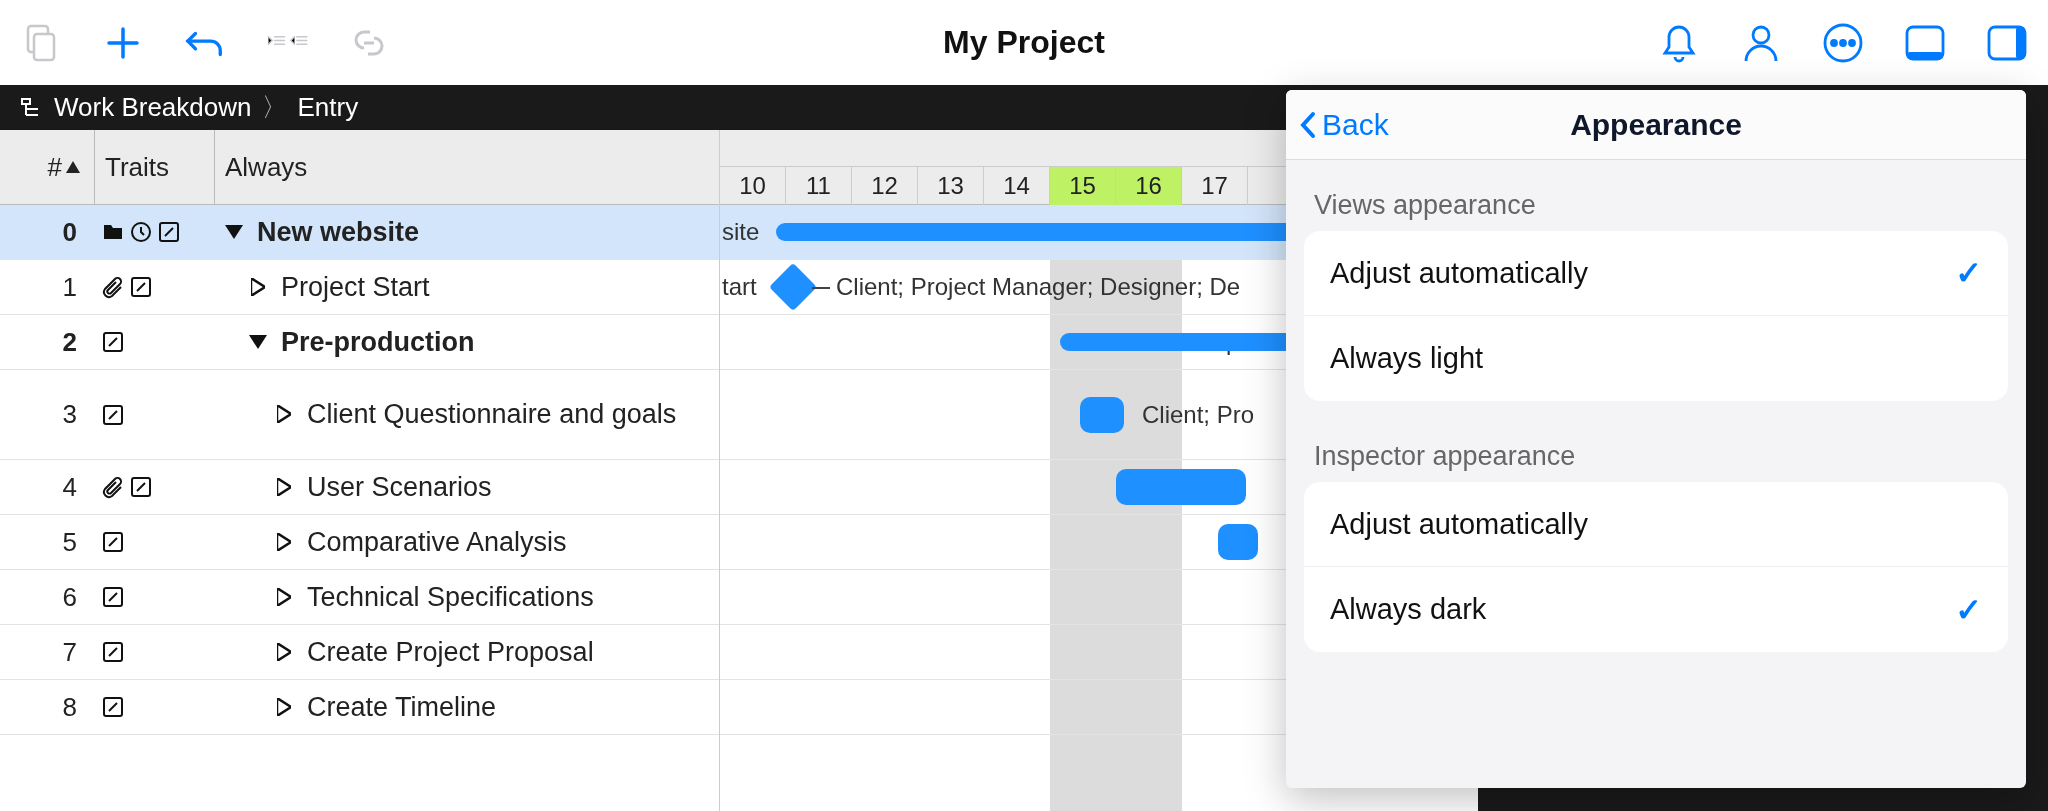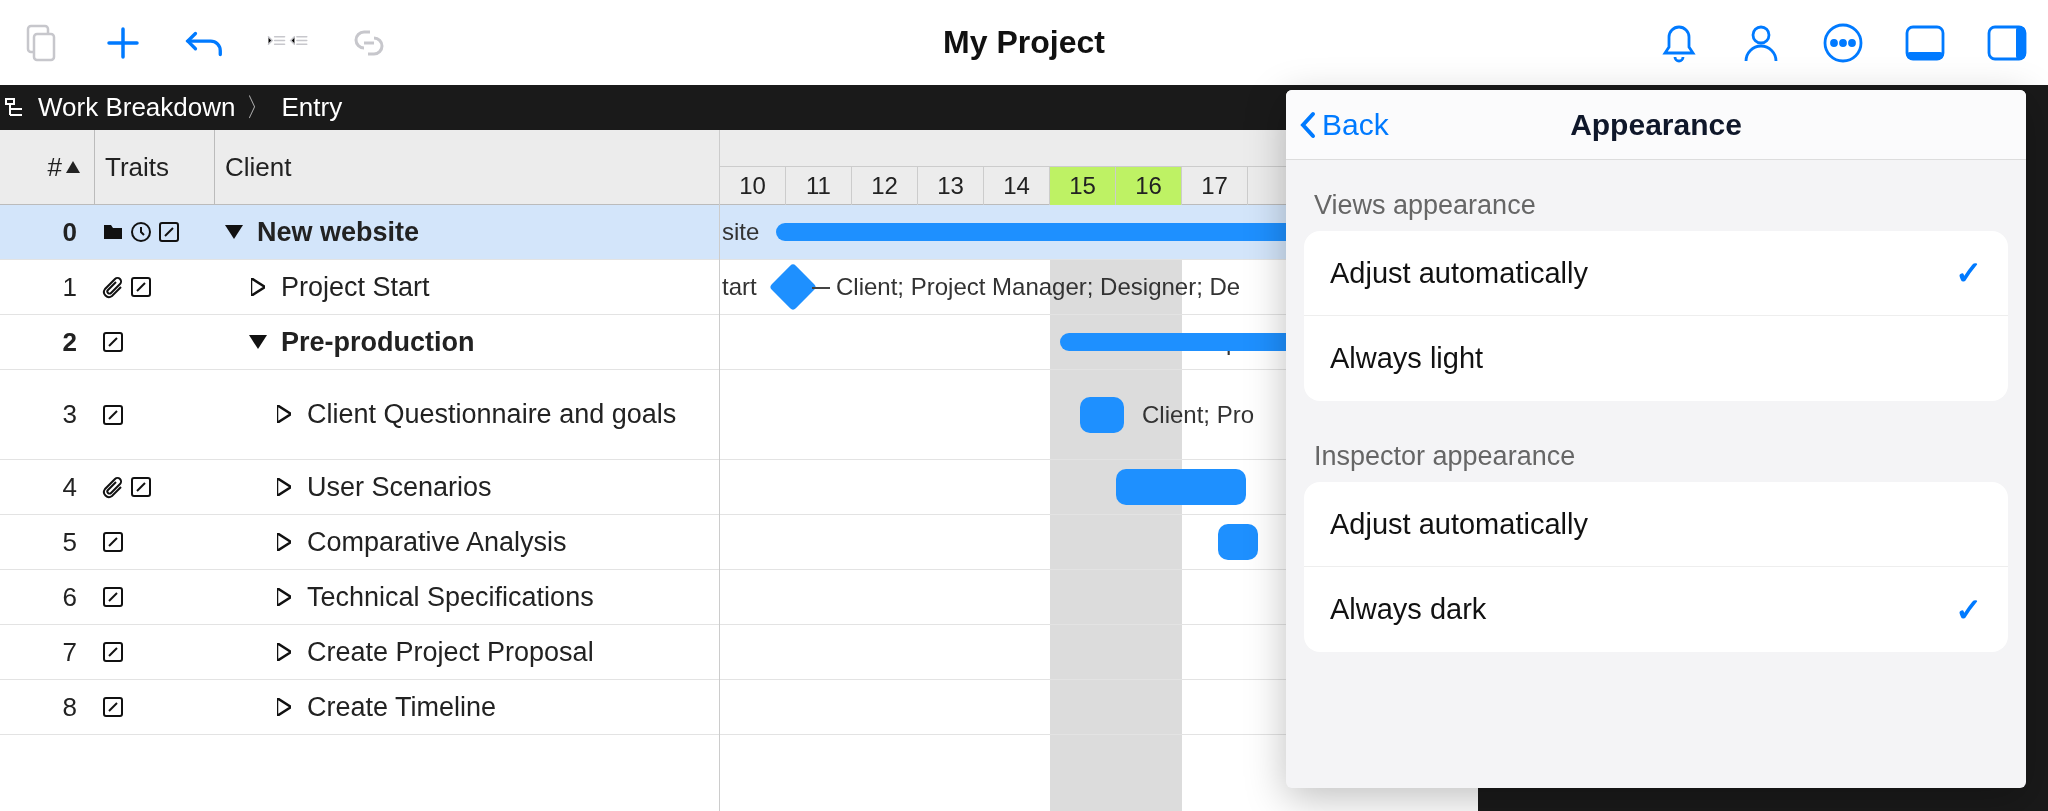--- a/index.html
+++ b/index.html
@@ -7,21 +7,21 @@
 
 
 .toolbar { height: 85px; display: flex; align-items: center; padding: 0 20px; background: #fff; position: relative; }
 .toolbar .tgroup { display: flex; align-items: center; gap: 40px; }
 .toolbar .title { position: absolute; left: 50%; transform: translateX(-50%); font-size: 32px; font-weight: 700; color: #111; }
 .toolbar .right { margin-left: auto; display: flex; align-items: center; gap: 40px; }
 .ticon { width: 42px; height: 42px; display: flex; align-items: center; justify-content: center; color: #007aff; }
 .ticon.gray { color: #c7c7cc; }
 
 
-.blackbar { height: 45px; background: #1a1a1a; color: #fff; display: flex; align-items: center; padding: 0 2px; font-size: 26px; gap: 10px; }
+.blackbar { height: 45px; background: #1a1a1a; color: #fff; display: flex; align-items: center; padding: 0 18px; font-size: 26px; gap: 10px; }
 .blackbar .chev { color: #aaa; }
 
 
 .content { display: flex; height: 681px; position: relative; }
 
 
 .outline { width: 720px; display: flex; flex-direction: column; border-right: 1px solid #ccc; }
 .oheader { height: 75px; display: flex; align-items: stretch; background: #ececec; border-bottom: 1px solid #bbb; }
 .ohcell { border-right: 1px solid #bbb; display: flex; align-items: center; padding: 0 10px; font-size: 26px; color: #222; }
 .ohcell.num { width: 95px; justify-content: flex-end; padding-right: 14px; gap: 4px; }
@@ -173,21 +173,21 @@
 
   <div class="outline">
     <div class="oheader">
       <div class="ohcell num">
         <span>#</span>
         <svg width="14" height="12" viewBox="0 0 14 12">
             <polygon points="7,0 14,12 0,12" fill="#222"></polygon>
           </svg>
       </div>
       <div class="ohcell traits">Traits</div>
-      <div class="ohcell title">Client</div>
+      <div class="ohcell title">Always</div>
     </div>
     <div id="outline-rows">
         <div class="row bold sel">
           <div class="cnum">0</div>
           <div class="ctraits">
             <svg class="trait-ico" viewBox="0 0 24 24" fill="#111">
               <path d="M3 5h7l2 3h9v11H3z"></path>
             </svg>
             <svg class="trait-ico" viewBox="0 0 24 24" fill="none" stroke="#111" stroke-width="2">
               <circle cx="12" cy="12" r="9"></circle>

